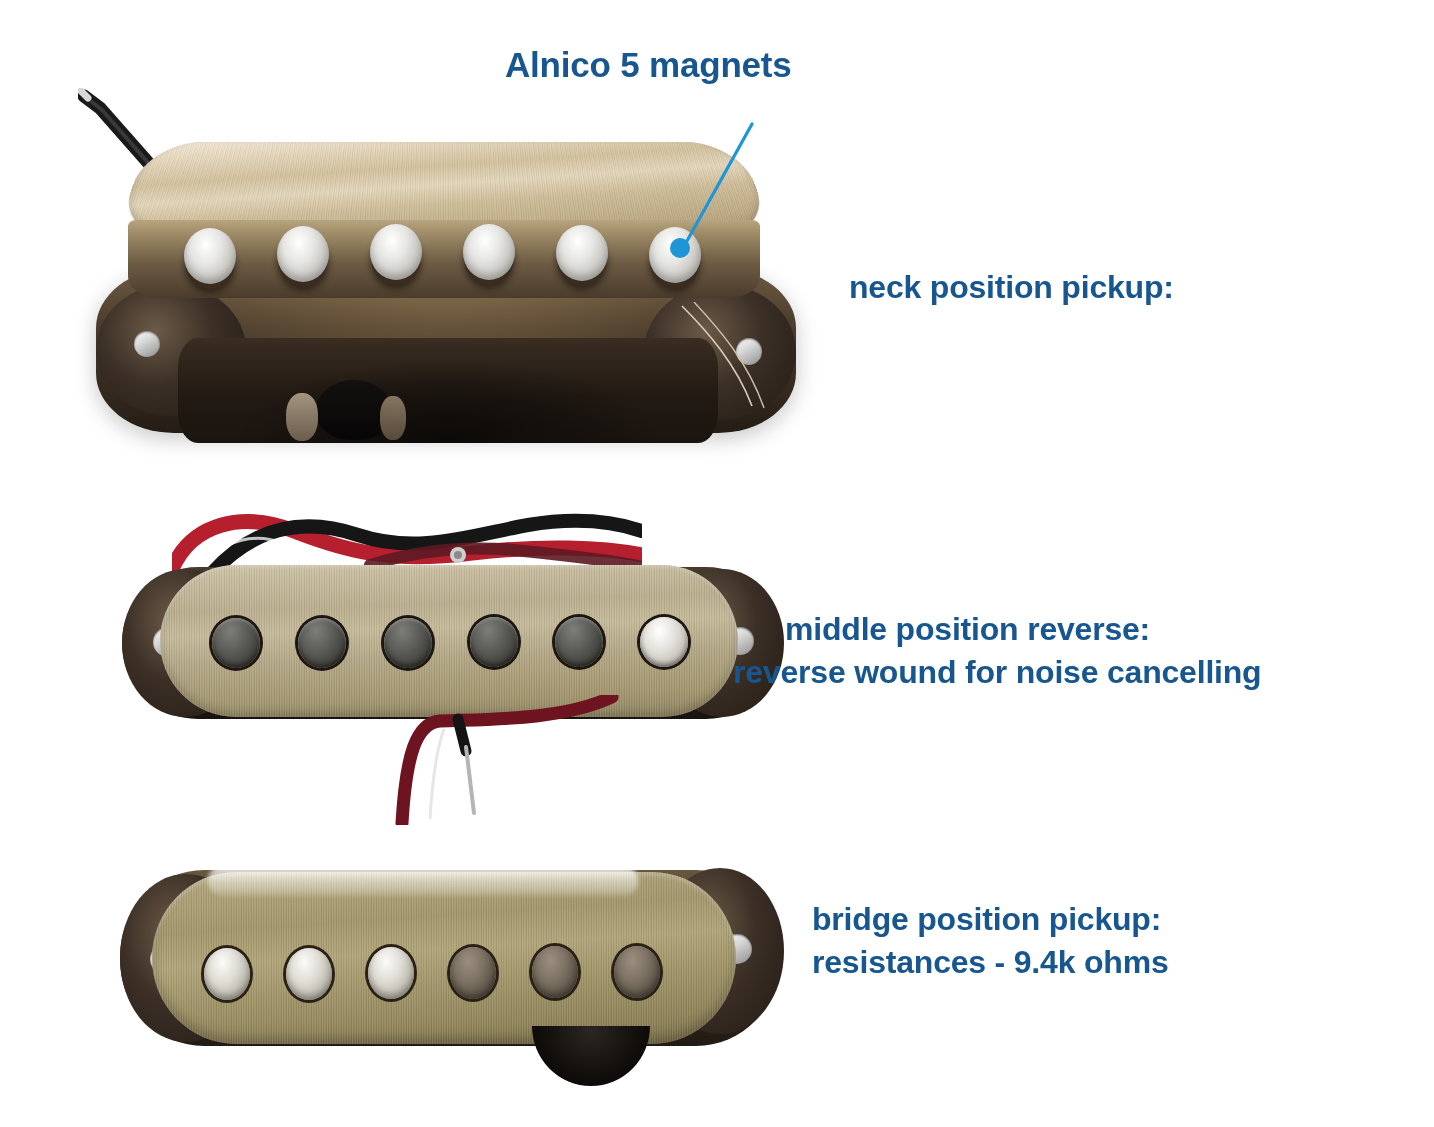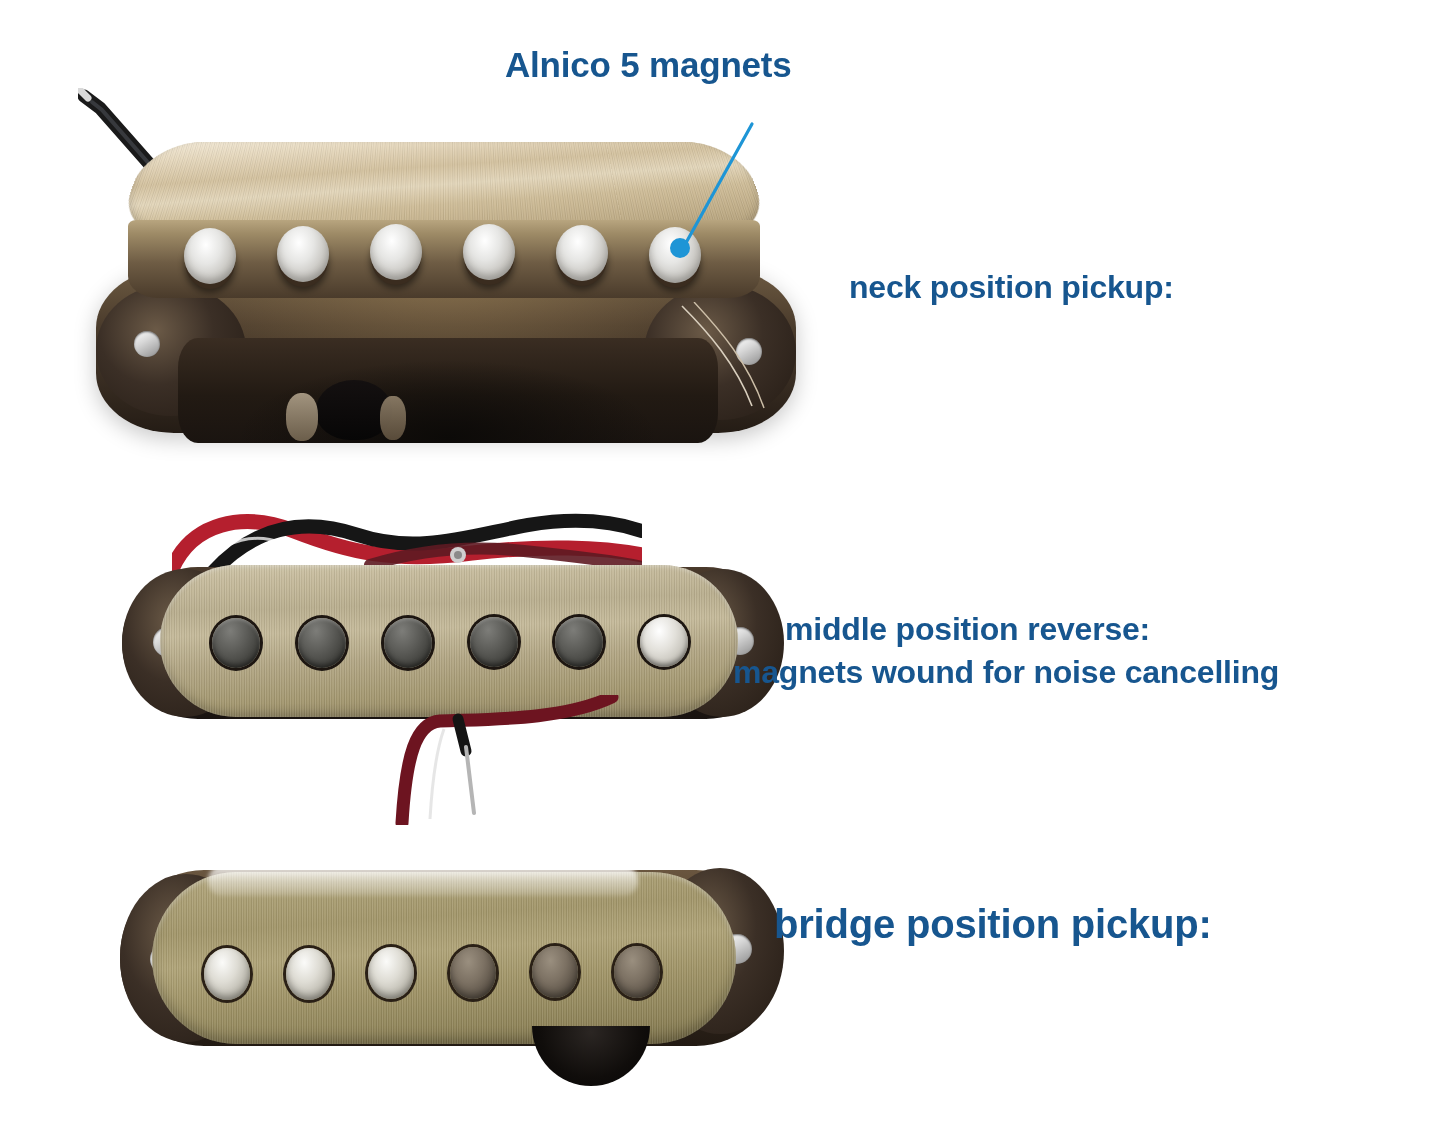--- a/index.html
+++ b/index.html
@@ -23,21 +23,21 @@
     font-weight: 600;
     letter-spacing: -0.2px;
     white-space: nowrap;
     line-height: 1.34;
   }
   .anno .line { display: block; }
 
   #anno-magnets { left: 505px; top: 42px;  font-size: 35px; }
   #anno-neck    { left: 821px; top: 266px; font-size: 32px; margin-left: 28px; }
   #anno-middle  { left: 733px; top: 608px; font-size: 32px; }
-  #anno-bridge  { left: 774px; top: 898px; font-size: 40px; }
+  #anno-bridge  { left: 812px; top: 898px; font-size: 32px; }
 
   #anno-middle .l1 { margin-left: 52px; }
   #anno-middle .l2 { margin-left: 52px; }
   #anno-middle .l3 { margin-left: 0px;  }
 
   
   #callout-leader {
     position: absolute;
     left: 640px; top: 120px;
     width: 120px; height: 150px;
@@ -411,18 +411,19 @@
 <div class="anno" id="anno-magnets">
   <span class="line">Alnico 5 magnets</span>
 </div>
 
 <div class="anno" id="anno-neck">
   <span class="line">neck position pickup:</span>
 </div>
 
 <div class="anno" id="anno-middle">
   <span class="line l1">middle position reverse:</span>
-  <span class="line l3">magnets wound for noise cancelling</span>
+  <span class="line l3">reverse wound for noise cancelling</span>
 </div>
 
 <div class="anno" id="anno-bridge">
   <span class="line">bridge position pickup:</span>
+  <span class="line">resistances - 9.4k ohms</span>
 </div>
 
 </body></html>

